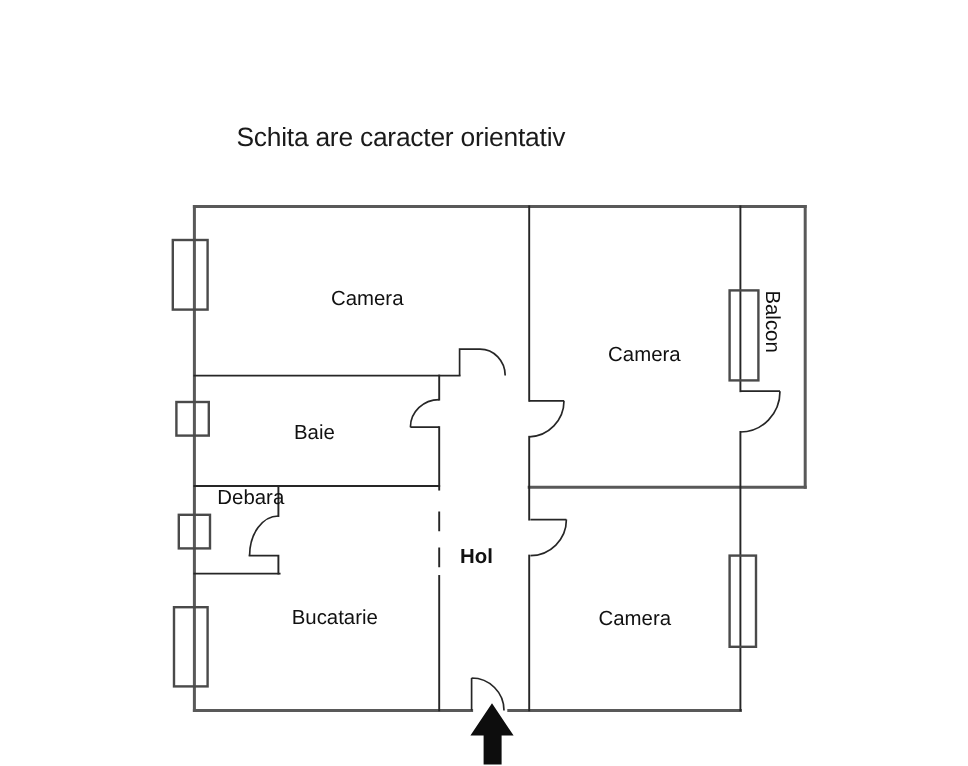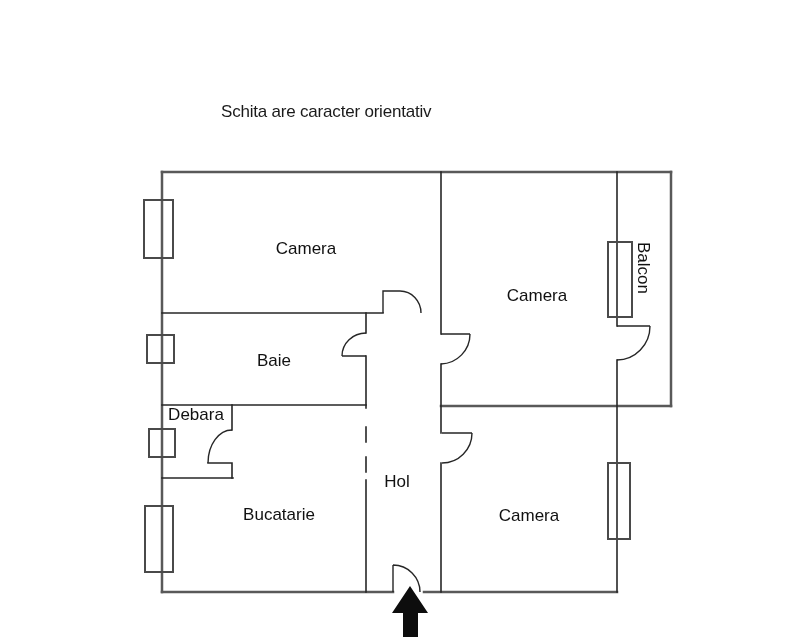--- a/index.html
+++ b/index.html
@@ -17,25 +17,24 @@
   }
   .plan-svg {
     position: absolute;
     left: 0;
     top: 0;
   }
   .disclaimer {
     position: absolute;
     left: 197px;
     top: 102px;
-    font-size: 17px;
+    font-size: 22px;
     letter-spacing: -0.2px;
     color: #1a1a1a;
     white-space: nowrap;
-    margin-left: 24px;
   }
   .room-label {
     position: absolute;
     transform: translate(-50%, -50%);
     font-size: 17px;
     color: #111111;
     white-space: nowrap;
   }
   .room-label.rotated {
     transform: translate(-50%, -50%) rotate(90deg);
@@ -97,23 +96,23 @@
   </svg>
 
   <div class="disclaimer">Schita are caracter orientativ</div>
 
   <div class="room-label" style="left:306px; top:249px;">Camera</div>
 
   <div class="room-label" style="left:537px; top:296px;">Camera</div>
 
   <div class="room-label" style="left:529px; top:516px;">Camera</div>
 
-  <div class="room-label" style="left:262px; top:361px;margin-left:12px;">Baie</div>
+  <div class="room-label" style="left:262px; top:361px;">Baie</div>
 
-  <div class="room-label" style="left:196px; top:415px;">Debara</div>
+  <div class="room-label" style="left:209px; top:415px;">Debara</div>
 
   <div class="room-label" style="left:267px; top:515px;margin-left:12px;">Bucatarie</div>
 
-  <div class="room-label" style="left:397px; top:482px;">Hol</div>
+  <div class="room-label" style="left:397px; top:464px;font-weight:bold;">Hol</div>
 
   <div class="room-label rotated" style="left:643px; top:268px;">Balcon</div>
 
 </div>
 
 </body></html>

